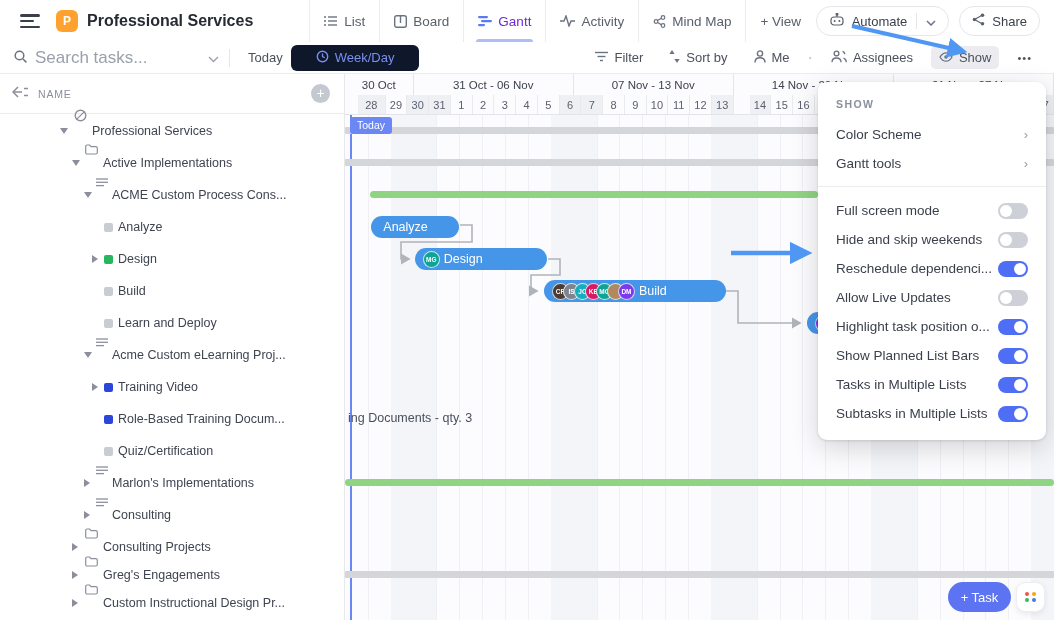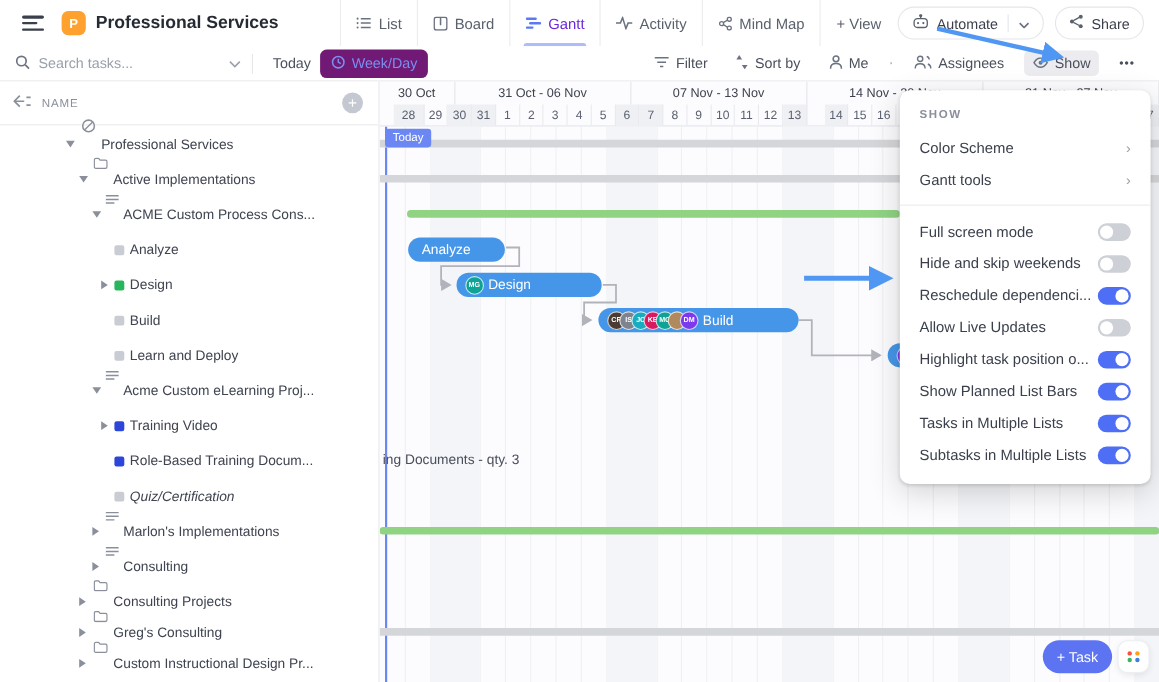--- a/index.html
+++ b/index.html
@@ -20,25 +20,25 @@
   .tab svg { display:block; }
   .tab.active { color:#6d28d9; }
   .tab.active::after { content:""; position:absolute; left:12px; right:12px; bottom:0; height:3px; border-radius:3px 3px 0 0; background:#aebcf9; }
   .topbar .spacer { flex:1; }
   .pill-btn { display:flex; align-items:center; gap:7px; height:30px; border:1px solid #e4e6ea; border-radius:15px; padding:0 12px; font-size:13px; color:#3a3f4b; background:#fff; cursor:pointer; }
   .pill-btn .vdiv { width:1px; height:16px; background:#e4e6ea; margin:0 2px; }
   .automate { margin-right:10px; }
 
   
   .toolbar { position:absolute; left:0; top:42px; width:1054px; height:32px; display:flex; align-items:center; padding:0 14px; border-bottom:1px solid #ebecef; background:#fff; z-index:20; }
-  .search { display:flex; align-items:center; gap:8px; width:205px; color:#9aa0ab; font-size:13px; cursor:text; }
+  .search { display:flex; align-items:center; gap:8px; width:205px; color:#9aa0ab; font-size:17px; cursor:text; }
   .search .ph { flex:1; }
   .tb-div { width:1px; height:18px; background:#e4e6ea; margin:0 10px; }
   .tb-item { display:flex; align-items:center; gap:6px; font-size:13px; color:#4a505c; padding:4px 8px; border-radius:5px; cursor:pointer; white-space:nowrap; }
-  .scale-pill { background:#701a75; color:#7a8ff0; display:flex; gap:6px; align-items:center; padding:5px 10px; border-radius:6px; font-size:13px; cursor:pointer;justify-content:center; }
+  .scale-pill { background:#0f172a; color:#7a8ff0; display:flex; gap:6px; align-items:center; padding:5px 25px; border-radius:6px; font-size:13px; cursor:pointer;justify-content:center; }
   .toolbar .spacer { flex:1; }
   .tb-right { display:flex; align-items:center; gap:10px; }
   .show-pill { background:#ececf0; }
   .dot-sep { color:#b6bac2; }
   .more-dots { letter-spacing:1px; color:#4a505c; font-size:11px; }
 
   
   .sidebar { position:absolute; left:0; top:74px; width:345px; bottom:0; background:#fff; z-index:5; border-right:1px solid #e6e8ec; }
   .sb-header { position:relative; height:40px; border-bottom:1px solid #ebecef; }
   .sb-collapse { position:absolute; left:12px; top:11px; cursor:pointer; }
@@ -367,21 +367,21 @@
         <div class="t-row" style="top: 288px;">
           <span class="icon-wrap" style="left: 104px;">
             <span class="sq" style="left: 0px; top: -4.5px; background: rgb(43, 70, 217);"></span>
           </span>
           <span class="t-label" style="left: 118px;">Role-Based Training Docum...</span>
         </div>
         <div class="t-row" style="top: 320px;">
           <span class="icon-wrap" style="left: 104px;">
             <span class="sq" style="left: 0px; top: -4.5px; background: rgb(201, 204, 210);"></span>
           </span>
-          <span class="t-label" style="left: 118px; font-style: italic;">Quiz/Certification</span>
+          <span class="t-label" style="left: 118px;">Quiz/Certification</span>
         </div>
         <div class="t-row" style="top: 352px;">
           <span class="t-caret caret-right" style="left: 84px;"></span>
           <span class="icon-wrap" style="left: 96px; top: -5px;"><svg width="12" height="10" viewBox="0 0 12 10">
               <g stroke="#8a8f9b" stroke-width="1.3">
                 <line x1="0" y1="1" x2="12" y2="1"></line>
                 <line x1="0" y1="4.3" x2="12" y2="4.3"></line>
                 <line x1="0" y1="7.6" x2="8" y2="7.6"></line>
               </g>
             </svg></span>
@@ -403,21 +403,21 @@
           <span class="icon-wrap" style="left: 85px; top: -6px;"><svg width="13" height="11" viewBox="0 0 13 11">
               <path d="M0.7,2.5 C0.7,1.6 1.3,1 2.2,1 L4.6,1 L6,2.6 L10.8,2.6 C11.7,2.6 12.3,3.2 12.3,4.1 L12.3,8.5 C12.3,9.4 11.7,10 10.8,10 L2.2,10 C1.3,10 0.7,9.4 0.7,8.5 Z" fill="none" stroke="#8a8f9b" stroke-width="1.2"></path>
             </svg></span>
           <span class="t-label" style="left: 103px;">Consulting Projects</span>
         </div>
         <div class="t-row" style="top: 444px;">
           <span class="t-caret caret-right" style="left: 72px;"></span>
           <span class="icon-wrap" style="left: 85px; top: -6px;"><svg width="13" height="11" viewBox="0 0 13 11">
               <path d="M0.7,2.5 C0.7,1.6 1.3,1 2.2,1 L4.6,1 L6,2.6 L10.8,2.6 C11.7,2.6 12.3,3.2 12.3,4.1 L12.3,8.5 C12.3,9.4 11.7,10 10.8,10 L2.2,10 C1.3,10 0.7,9.4 0.7,8.5 Z" fill="none" stroke="#8a8f9b" stroke-width="1.2"></path>
             </svg></span>
-          <span class="t-label" style="left: 103px;">Greg's Consulting</span>
+          <span class="t-label" style="left: 103px;">Greg's Engagements</span>
         </div>
         <div class="t-row" style="top: 472px;">
           <span class="t-caret caret-right" style="left: 72px;"></span>
           <span class="icon-wrap" style="left: 85px; top: -6px;"><svg width="13" height="11" viewBox="0 0 13 11">
               <path d="M0.7,2.5 C0.7,1.6 1.3,1 2.2,1 L4.6,1 L6,2.6 L10.8,2.6 C11.7,2.6 12.3,3.2 12.3,4.1 L12.3,8.5 C12.3,9.4 11.7,10 10.8,10 L2.2,10 C1.3,10 0.7,9.4 0.7,8.5 Z" fill="none" stroke="#8a8f9b" stroke-width="1.2"></path>
             </svg></span>
           <span class="t-label" style="left: 103px;">Custom Instructional Design Pr...</span>
         </div>
       </div>
   </aside>

